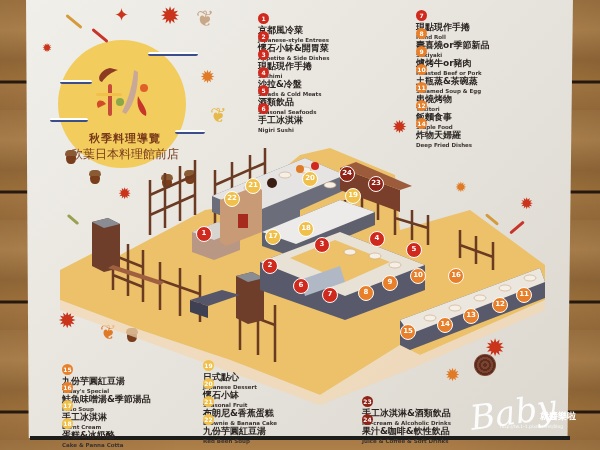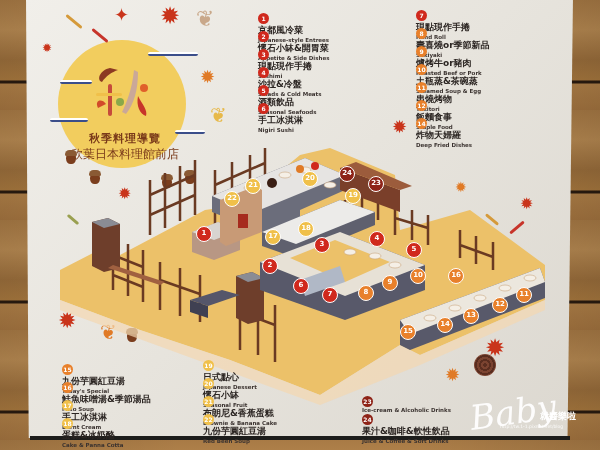--- a/index.html
+++ b/index.html
@@ -295,20 +295,21 @@
     </div>
     <div class="item">
       <span class="badge" style="background: rgb(240, 192, 74);">22</span>
       <span class="zh">九份芋圓紅豆湯</span>
       <span class="en">Red Been Soup</span>
     </div>
   </div>
 <div class="legend" style="left:362px;top:396px" id="lg-br">
     <div class="item">
       <span class="badge" style="background: rgb(142, 35, 23);">23</span>
+      <span class="zh">手工冰淇淋&amp;酒類飲品</span>
       <span class="en">Ice-cream &amp; Alcoholic Drinks</span>
     </div>
     <div class="item">
       <span class="badge" style="background: rgb(142, 35, 23);">24</span>
       <span class="zh">果汁&amp;咖啡&amp;軟性飲品</span>
       <span class="en">Juice &amp; Coffee &amp; Soft Drinks</span>
     </div>
   </div>
 
 <div class="watermark">Baby</div>

